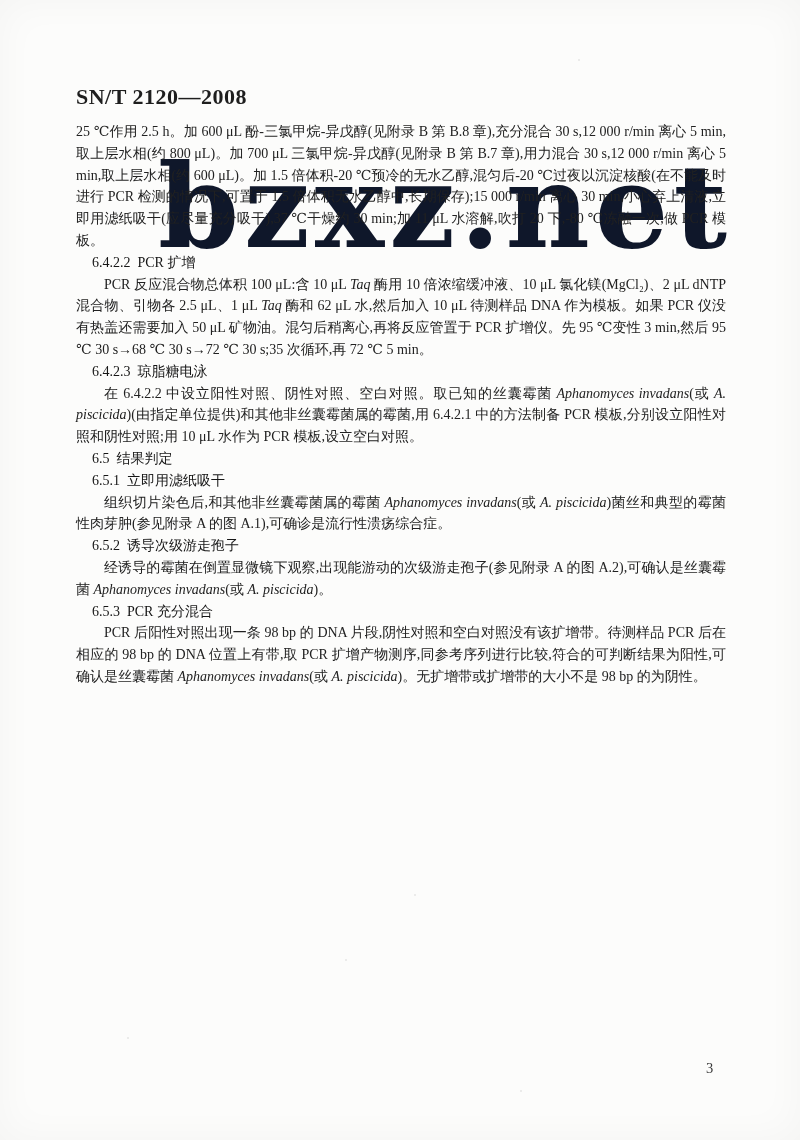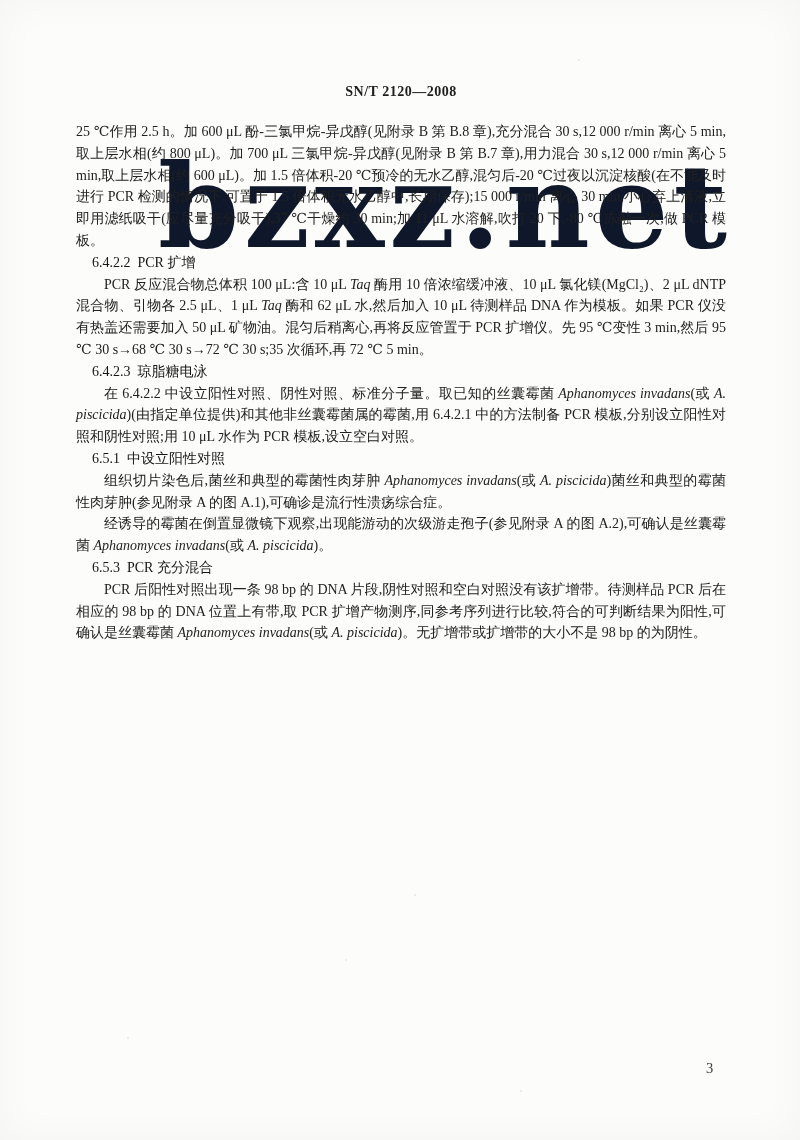--- a/index.html
+++ b/index.html
@@ -26,22 +26,22 @@
     letter-spacing:5px;
     color:#0f172a;
     user-select:none;
     white-space:nowrap;
   }
 
   .doc-header{
     position:absolute;
     left:76px;top:84px;width:650px;
     z-index:1;
-    text-align:center;
-    font-size:14px;
+    text-align:left;
+    font-size:22px;
     font-weight:600;
     letter-spacing:.5px;
     color:#1e1e1e;
   }
 
   .doc-body{
     position:absolute;
     left:76px;top:121px;width:650px;
     z-index:1;
     font-size:14px;
@@ -75,23 +75,25 @@
 <div class="page">
   <div class="watermark">bzxz.net</div>
 
   <div class="doc-header">SN/T 2120—2008</div>
 
   <div class="doc-body" id="document-body">
       <div class="block para cont"><span>25 ℃作用 2.5 h。加 600 μL 酚-三氯甲烷-异戊醇(见附录 B 第 B.8 章),充分混合 30 s,12 000 r/min 离心 5 min,取上层水相(约 800 μL)。加 700 μL 三氯甲烷-异戊醇(见附录 B 第 B.7 章),用力混合 30 s,12 000 r/min 离心 5 min,取上层水相(约 600 μL)。加 1.5 倍体积-20 ℃预冷的无水乙醇,混匀后-20 ℃过夜以沉淀核酸(在不能及时进行 PCR 检测的情况下,可置于 1.5 倍体积无水乙醇中,长期保存);15 000 r/min 离心 30 min,小心弃上清液,立即用滤纸吸干(应尽量充分吸干),37 ℃干燥约 30 min;加 11 μL 水溶解,吹打 20 下,-80 ℃冻融一次,做 PCR 模板。</span></div>
       <div class="block heading"><span>6.4.2.2  PCR 扩增</span></div>
       <div class="block para"><span>PCR 反应混合物总体积 100 μL:含 10 μL </span><i>Taq</i><span> 酶用 10 倍浓缩缓冲液、10 μL 氯化镁(MgCl₂)、2 μL dNTP 混合物、引物各 2.5 μL、1 μL </span><i>Taq</i><span> 酶和 62 μL 水,然后加入 10 μL 待测样品 DNA 作为模板。如果 PCR 仪没有热盖还需要加入 50 μL 矿物油。混匀后稍离心,再将反应管置于 PCR 扩增仪。先 95 ℃变性 3 min,然后 95 ℃ 30 s→68 ℃ 30 s→72 ℃ 30 s;35 次循环,再 72 ℃ 5 min。</span></div>
       <div class="block heading"><span>6.4.2.3  琼脂糖电泳</span></div>
-      <div class="block para"><span>在 6.4.2.2 中设立阳性对照、阴性对照、标准分子量。取已知的丝囊霉菌 </span><i>Aphanomyces invadans</i><span>(或 </span><i>A. piscicida</i><span>)(由指定单位提供)和其他非丝囊霉菌属的霉菌,用 6.4.2.1 中的方法制备 PCR 模板,分别设立阳性对照和阴性对照;用 10 μL 水作为 PCR 模板,设立空白对照。</span></div>
-      <div class="block heading"><span>6.5.1  中设立阳性对照</span></div>
-      <div class="block para"><span>组织切片染色后,菌丝和典型的霉菌性肉芽肿 </span><i>Aphanomyces invadans</i><span>(或 </span><i>A. piscicida</i><span>)菌丝和典型的霉菌性肉芽肿(参见附录 A 的图 A.1),可确诊是流行性溃疡综合症。</span></div>
+      <div class="block para"><span>在 6.4.2.2 中设立阳性对照、阴性对照、空白对照。取已知的丝囊霉菌 </span><i>Aphanomyces invadans</i><span>(或 </span><i>A. piscicida</i><span>)(由指定单位提供)和其他非丝囊霉菌属的霉菌,用 6.4.2.1 中的方法制备 PCR 模板,分别设立阳性对照和阴性对照;用 10 μL 水作为 PCR 模板,设立空白对照。</span></div>
+      <div class="block heading"><span>6.5  结果判定</span></div>
+      <div class="block heading"><span>6.5.1  立即用滤纸吸干</span></div>
+      <div class="block para"><span>组织切片染色后,和其他非丝囊霉菌属的霉菌 </span><i>Aphanomyces invadans</i><span>(或 </span><i>A. piscicida</i><span>)菌丝和典型的霉菌性肉芽肿(参见附录 A 的图 A.1),可确诊是流行性溃疡综合症。</span></div>
+      <div class="block heading"><span>6.5.2  诱导次级游走孢子</span></div>
       <div class="block para"><span>经诱导的霉菌在倒置显微镜下观察,出现能游动的次级游走孢子(参见附录 A 的图 A.2),可确认是丝囊霉菌 </span><i>Aphanomyces invadans</i><span>(或 </span><i>A. piscicida</i><span>)。</span></div>
       <div class="block heading"><span>6.5.3  PCR 充分混合</span></div>
       <div class="block para"><span>PCR 后阳性对照出现一条 98 bp 的 DNA 片段,阴性对照和空白对照没有该扩增带。待测样品 PCR 后在相应的 98 bp 的 DNA 位置上有带,取 PCR 扩增产物测序,同参考序列进行比较,符合的可判断结果为阳性,可确认是丝囊霉菌 </span><i>Aphanomyces invadans</i><span>(或 </span><i>A. piscicida</i><span>)。无扩增带或扩增带的大小不是 98 bp 的为阴性。</span></div>
     </div>
 
   <div class="page-number">3</div>
 
   <div class="speck" style="left:414px;top:894px;width:2px;height:2px;"></div>
   <div class="speck" style="left:345px;top:959px;width:2px;height:2px;"></div>
   <div class="speck" style="left:520px;top:1090px;width:2px;height:2px;"></div>

